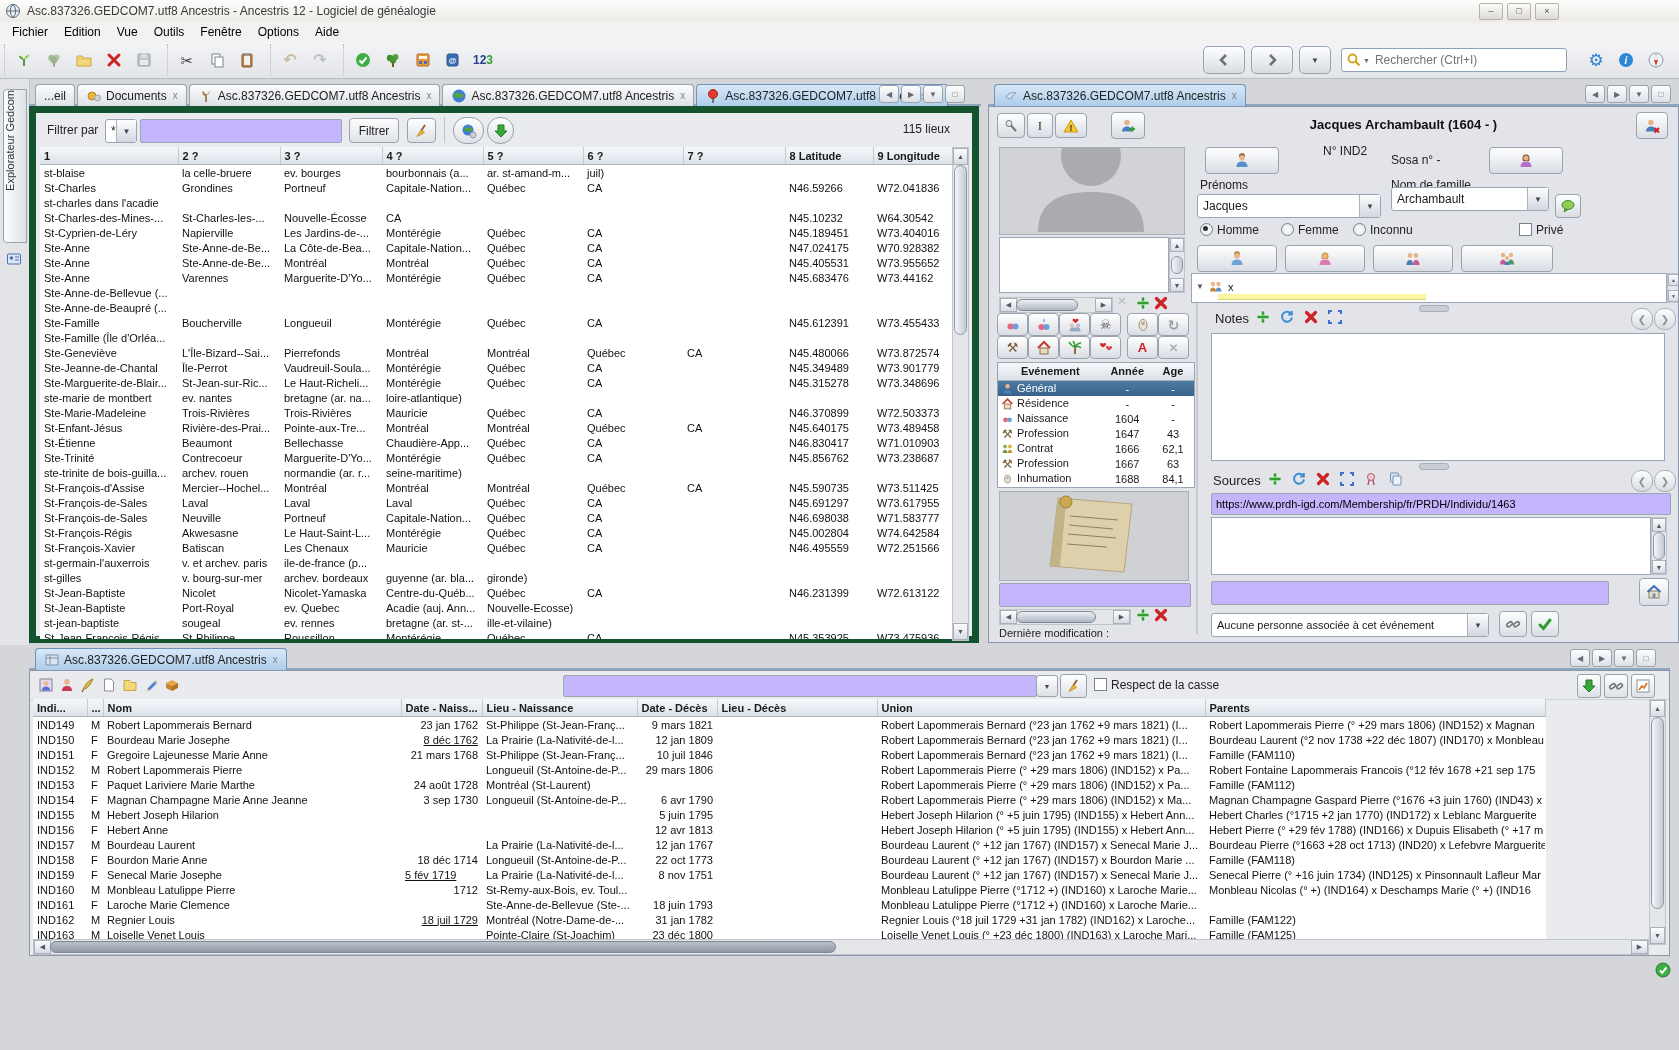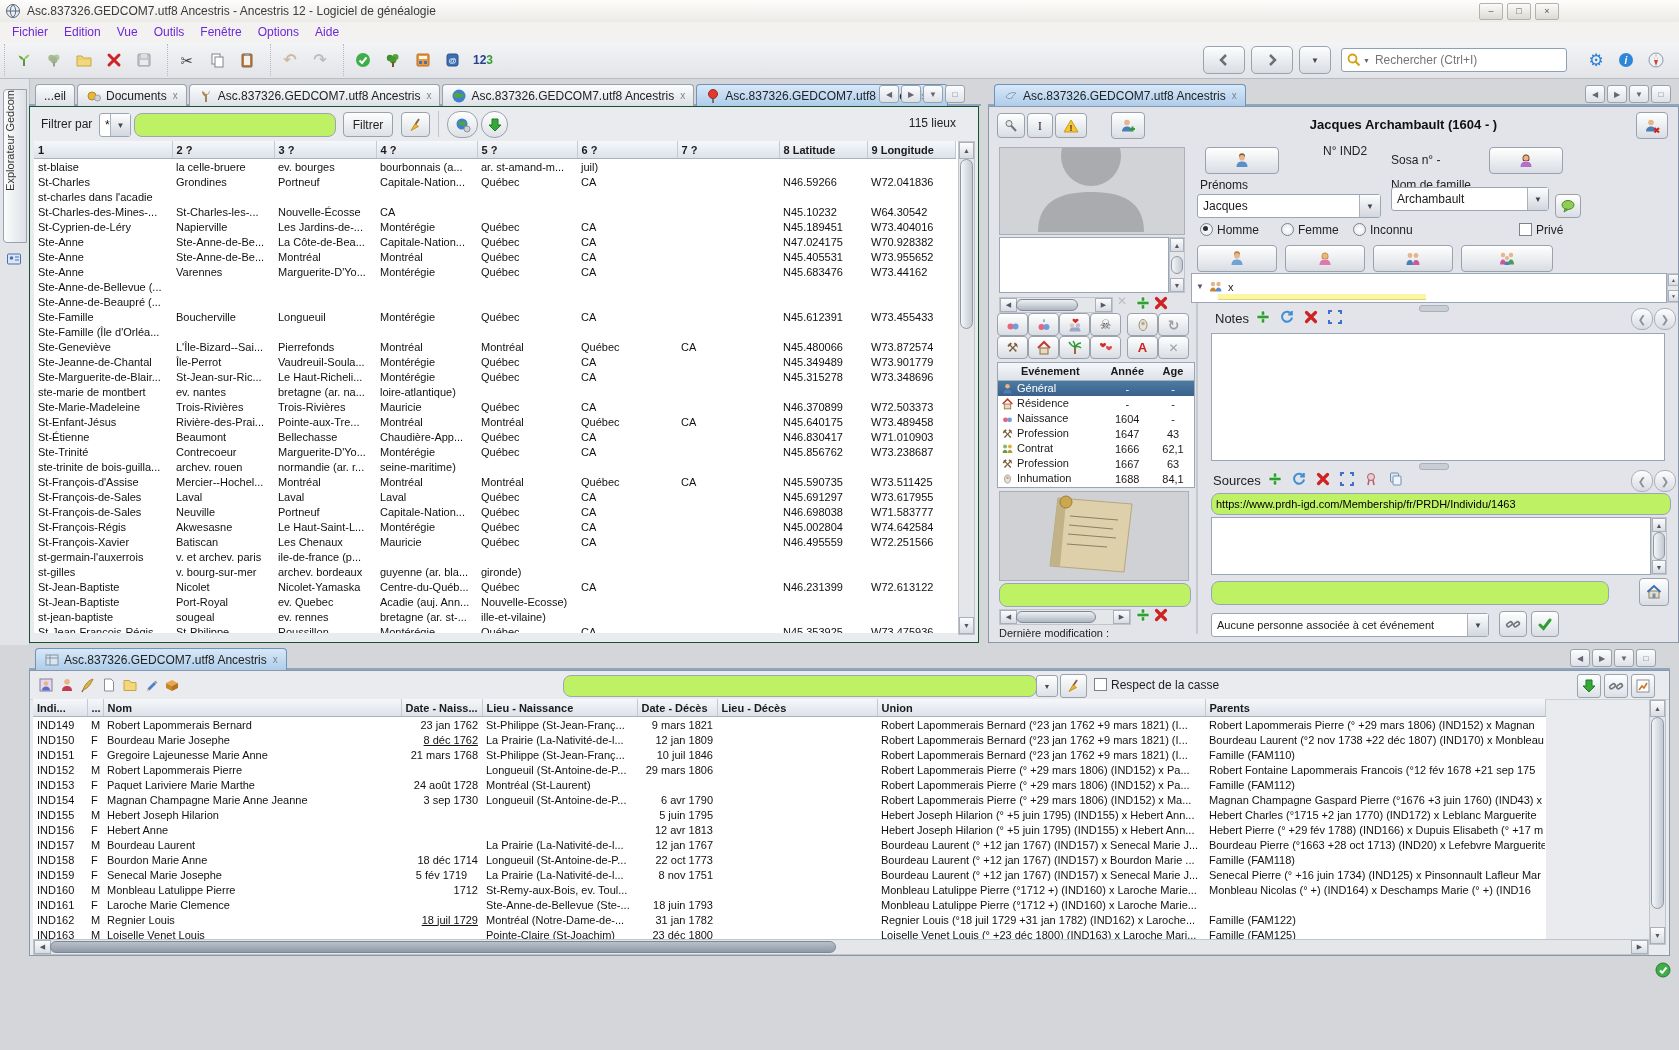--- a/index.html
+++ b/index.html
@@ -5,46 +5,46 @@
   html,body{margin:0;padding:0}
   body{width:1679px;height:1050px;background:#d4d6da;font-family:"Liberation Sans","DejaVu Sans",sans-serif;font-size:11px;color:#1a1a1a;overflow:hidden;position:relative}
   .abs{position:absolute}
   .ic{display:inline-flex;align-items:center;justify-content:center;vertical-align:middle}
   .ic svg{display:block}
   
   #titlebar{position:absolute;left:0;top:0;width:100%;height:22px;background:linear-gradient(#fdfdfc,#eceae6);border-bottom:1px solid #b9b6b0;display:flex;align-items:center}
   #titlebar .title{margin-left:6px;font-size:12px;color:#3a3a3a}
   .winbtn{width:22px;height:15px;margin-left:4px;border:1px solid #b5b2ac;border-radius:2px;background:linear-gradient(#fbfbfa,#dddad4);display:flex;align-items:center;justify-content:center;font-size:9px;color:#555}
   #menubar{position:absolute;left:0;top:22px;width:100%;height:20px;background:#f3f2f0;border-bottom:1px solid #d4d2ce;display:flex;align-items:center;padding-left:4px}
-  .menu-item{padding:0 8px;font-size:12px;color:#6d28d9;line-height:20px}
+  .menu-item{padding:0 8px;font-size:12px;color:#000000;line-height:20px}
   #toolbar{position:absolute;left:0;top:42px;width:100%;height:36px;background:linear-gradient(#f3f4f6,#e2e4e8);border-bottom:1px solid #b9bcc2;display:flex;align-items:center}
   .tgroup{display:flex;align-items:center;height:32px;margin-left:4px;padding:0 4px;border-left:1px dotted #b5b9bf}
   .tbtn{width:30px;height:28px;display:flex;align-items:center;justify-content:center;border-radius:3px}
   #toolbar-right{position:absolute;right:8px;top:4px;height:28px;display:flex;align-items:center}
   .navbtn{width:40px;height:26px;border:1px solid #9aa2ad;border-radius:5px;background:linear-gradient(#fcfdfe,#d9dde3);display:flex;align-items:center;justify-content:center;margin-left:6px}
   .navbtn.small{width:30px}
   #searchbox{width:220px;height:22px;border:1px solid #8fa0b5;border-radius:3px;background:#fff;display:flex;align-items:center;margin-left:10px;padding-left:4px}
   #searchbox input{border:none;outline:none;flex:1;font-size:12px;color:#9aa0a8;font-family:inherit;background:transparent}
   
   .tabbar{position:absolute;left:0;right:0;height:27px;background:transparent}
   .tabstrip{position:absolute;left:6px;bottom:0;display:flex;align-items:flex-start}
   .tab{display:inline-flex;align-items:center;height:21px;padding:0 8px;margin-right:2px;border:1px solid #98a1ac;border-bottom:none;border-radius:4px 4px 0 0;background:linear-gradient(#fbfcfd,#dde1e6);font-size:12px;color:#222;white-space:nowrap}
   .tab.sel{background:linear-gradient(#d8e8f8,#aecdea);border-color:#6f93b8}
   .tab .x{margin-left:6px;color:#7f858c;font-size:10px}
   .tab .ic{margin-right:4px}
   .tabctrl{width:18px;height:16px;border:1px solid #9aa2ad;border-radius:3px;background:linear-gradient(#fcfdfe,#dde1e6);display:flex;align-items:center;justify-content:center;font-size:8px;color:#667;margin-left:2px}
   .tabctrls{position:absolute;bottom:3px;display:flex}
   .tabunderline{position:absolute;left:0;right:0;bottom:0;height:2px;background:#8fa6c0}
   
   #placesgroup{position:absolute;left:29px;top:79px;width:952px;height:566px}
-  #placespanel{position:absolute;left:0;top:27px;right:2px;bottom:2px;border:1px solid #14532d;background:#e9ebef}
+  #placespanel{position:absolute;left:0;top:27px;right:2px;bottom:2px;border:7px solid #14532d;background:#e9ebef}
   #filterrow{position:absolute;left:0;top:0;right:0;height:34px}
   .fieldbtn{border:1px solid #9aa2ad;border-radius:4px;background:linear-gradient(#fefefe,#dde1e6);display:flex;align-items:center;justify-content:center}
   .txt{font-size:12px;color:#222}
-  .inputw{background:#bef264;border:1px solid #9aa6b5;border-radius:8px}
+  .inputw{background:#c4b5fd;border:1px solid #9aa6b5;border-radius:2px}
   #placeswrap{position:absolute;left:4px;top:34px;width:925px;height:492px;background:#fff;overflow:hidden}
   table.tbl{border-collapse:collapse;table-layout:fixed;background:#fff}
   .tbl th{height:17px;background:linear-gradient(#f5f7fa,#dde2e9);border-right:1px solid #c5cbd3;border-bottom:1px solid #aab2bc;font-weight:bold;font-size:11px;text-align:left;padding:0 4px;white-space:nowrap;overflow:hidden}
   .tbl td{height:15px;padding:0 4px;font-size:11px;white-space:nowrap;overflow:hidden;color:#111}
   .vscroll{position:absolute;width:15px;background:#e4e6ea;border:1px solid #c0c5cc}
   .varrow{position:absolute;left:0;right:0;height:15px;display:flex;align-items:center;justify-content:center;font-size:7px;color:#556;background:linear-gradient(#fbfcfd,#d8dce2);border:1px solid #aab0b9}
   .vthumb{position:absolute;left:1px;right:1px;border:1px solid #8f99a6;border-radius:7px;background:linear-gradient(90deg,#f4f6f8,#c3c9d2)}
   .hscroll{position:absolute;height:14px;background:#e4e6ea;border:1px solid #c0c5cc}
   .harrow{position:absolute;top:0;bottom:0;width:15px;display:flex;align-items:center;justify-content:center;font-size:7px;color:#556;background:linear-gradient(#fbfcfd,#d8dce2);border:1px solid #aab0b9}
   .hthumb{position:absolute;top:1px;bottom:1px;border:1px solid #7f8996;border-radius:6px;background:linear-gradient(#eef1f4,#aeb6c2)}
@@ -1525,21 +1525,21 @@
                 <td style="">Longueuil (St-Antoine-de-P...</td>
                 <td style="text-align:right;">22 oct 1773</td>
                 <td style=""></td>
                 <td style="">Bourdeau Laurent (° +12 jan 1767) (IND157) x Bourdon Marie ...</td>
                 <td style="">Famille (FAM118)</td>
               </tr>
               <tr>
                 <td style="">IND159</td>
                 <td style="">F</td>
                 <td style="">Senecal Marie Josephe</td>
-                <td style="text-align:center;">5 fév 1719</td>
+                <td style="text-align:left;text-decoration:underline;">5 fév 1719</td>
                 <td style="">La Prairie (La-Nativité-de-l...</td>
                 <td style="text-align:right;">8 nov 1751</td>
                 <td style=""></td>
                 <td style="">Bourdeau Laurent (° +12 jan 1767) (IND157) x Senecal Marie J...</td>
                 <td style="">Senecal Pierre (° +16 juin 1734) (IND125) x Pinsonnault Lafleur Mar</td>
               </tr>
               <tr>
                 <td style="">IND160</td>
                 <td style="">M</td>
                 <td style="">Monbleau Latulippe Pierre</td>

